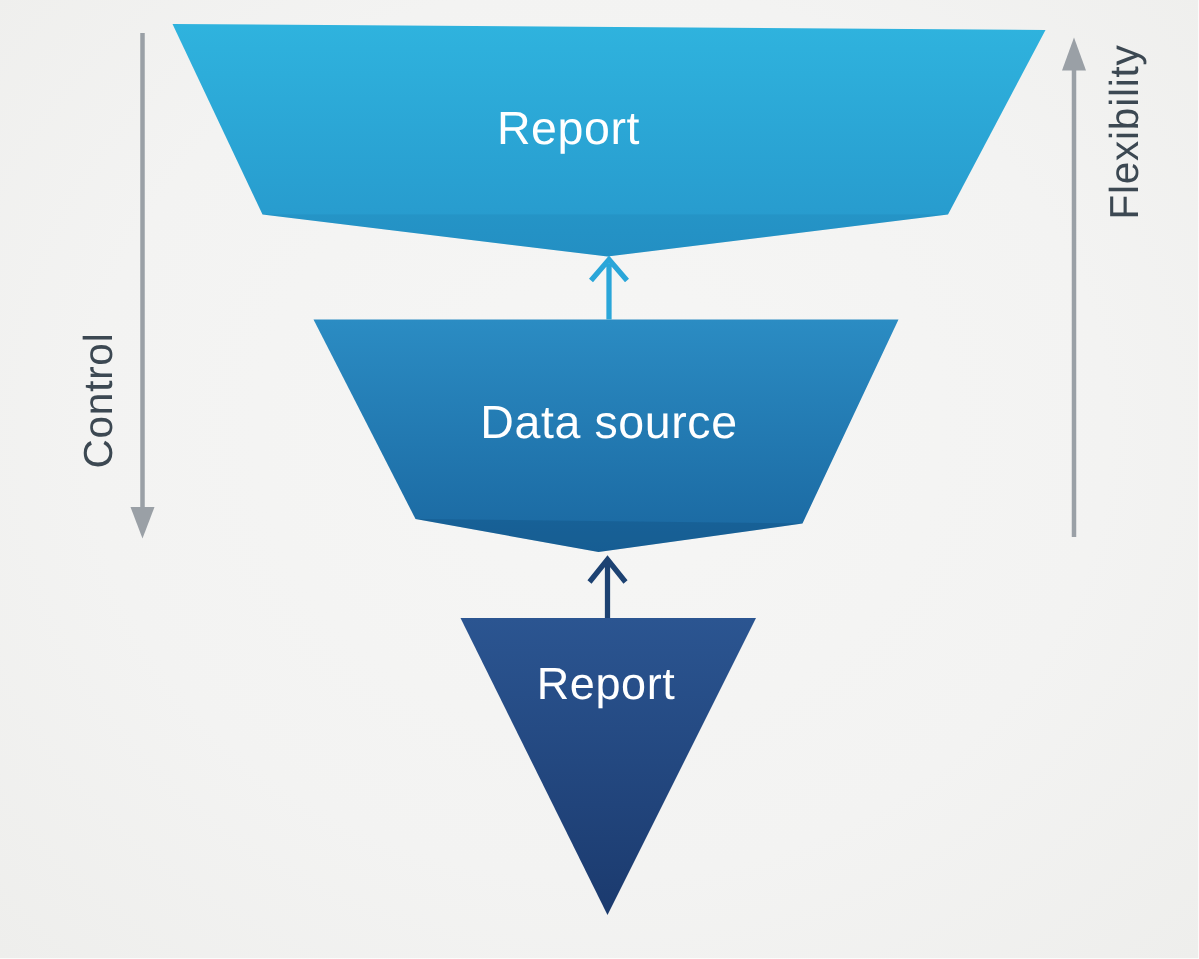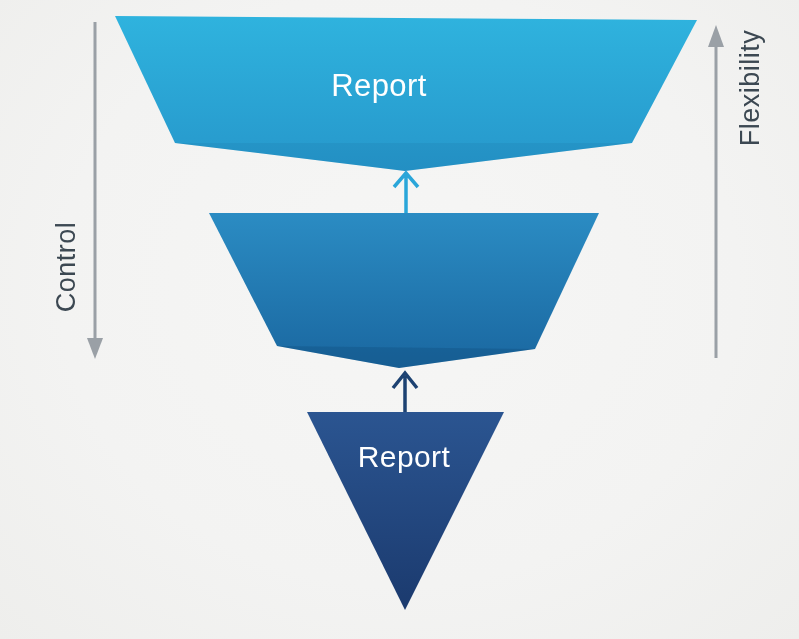--- a/index.html
+++ b/index.html
@@ -80,20 +80,21 @@
 
     <polygon points="307,412 504,412 405,610" fill="url(#gradDataset)"></polygon>
 
     <path d="M406,213 L406,176 M394,187 L406,173 L418,187" fill="none" stroke-width="3.5" stroke="#2aa6d9"></path>
 
     <path d="M405,412 L405,376 M393,388 L405,373 L417,388" fill="none" stroke-width="3.5" stroke="#1d4272"></path>
   </svg>
 
   <div class="layer-label label-report">Report</div>
 
+  <div class="layer-label label-datasource">Data source</div>
 
   <div class="layer-label label-dataset">Report</div>
 
   <div class="axis-label label-control">Control</div>
 
   <div class="axis-label label-flexibility">Flexibility</div>
 
 </div>
 
 </body></html>

